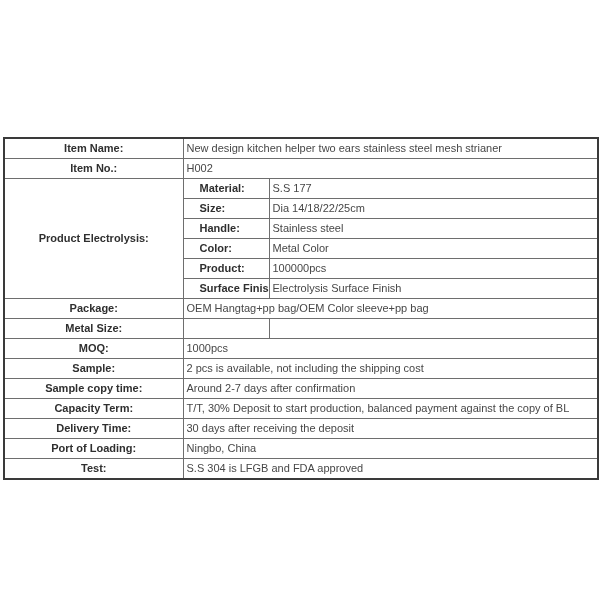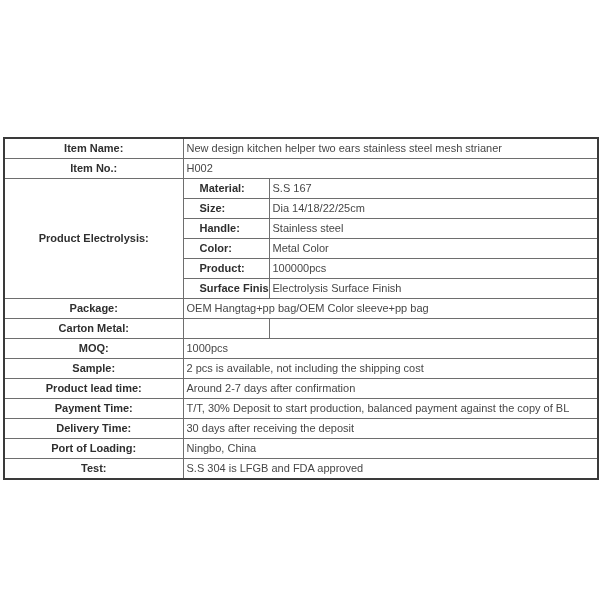--- a/index.html
+++ b/index.html
@@ -63,21 +63,21 @@
         <td class="lbl">Item Name:</td>
         <td class="val" colspan="2">New design kitchen helper two ears stainless steel mesh strianer</td>
       </tr>
       <tr>
         <td class="lbl">Item No.:</td>
         <td class="val" colspan="2">H002</td>
       </tr>
       <tr>
         <td class="lbl" rowspan="6">Product Electrolysis:</td>
         <td class="sublbl">Material:</td>
-        <td class="val">S.S 167</td>
+        <td class="val">S.S 177</td>
       </tr>
       <tr>
         <td class="sublbl">Size:</td>
         <td class="val">Dia 14/18/22/25cm</td>
       </tr>
       <tr>
         <td class="sublbl">Handle:</td>
         <td class="val">Stainless steel</td>
       </tr>
       <tr>
@@ -90,38 +90,38 @@
       </tr>
       <tr>
         <td class="sublbl">Surface Finish:</td>
         <td class="val">Electrolysis Surface Finish</td>
       </tr>
       <tr>
         <td class="lbl">Package:</td>
         <td class="val" colspan="2">OEM Hangtag+pp bag/OEM Color sleeve+pp bag</td>
       </tr>
       <tr>
-        <td class="lbl">Carton Metal:</td>
+        <td class="lbl">Metal Size:</td>
         <td class="val"></td>
         <td class="val"></td>
       </tr>
       <tr>
         <td class="lbl">MOQ:</td>
         <td class="val" colspan="2">1000pcs</td>
       </tr>
       <tr>
         <td class="lbl">Sample:</td>
         <td class="val" colspan="2">2 pcs is available, not including the shipping cost</td>
       </tr>
       <tr>
-        <td class="lbl">Product lead time:</td>
+        <td class="lbl">Sample copy time:</td>
         <td class="val" colspan="2">Around 2-7 days after confirmation</td>
       </tr>
       <tr>
-        <td class="lbl">Payment Time:</td>
+        <td class="lbl">Capacity Term:</td>
         <td class="val" colspan="2">T/T, 30% Deposit to start production, balanced payment against the copy of BL</td>
       </tr>
       <tr>
         <td class="lbl">Delivery Time:</td>
         <td class="val" colspan="2">30 days after receiving the deposit</td>
       </tr>
       <tr>
         <td class="lbl">Port of Loading:</td>
         <td class="val" colspan="2">Ningbo, China</td>
       </tr>

